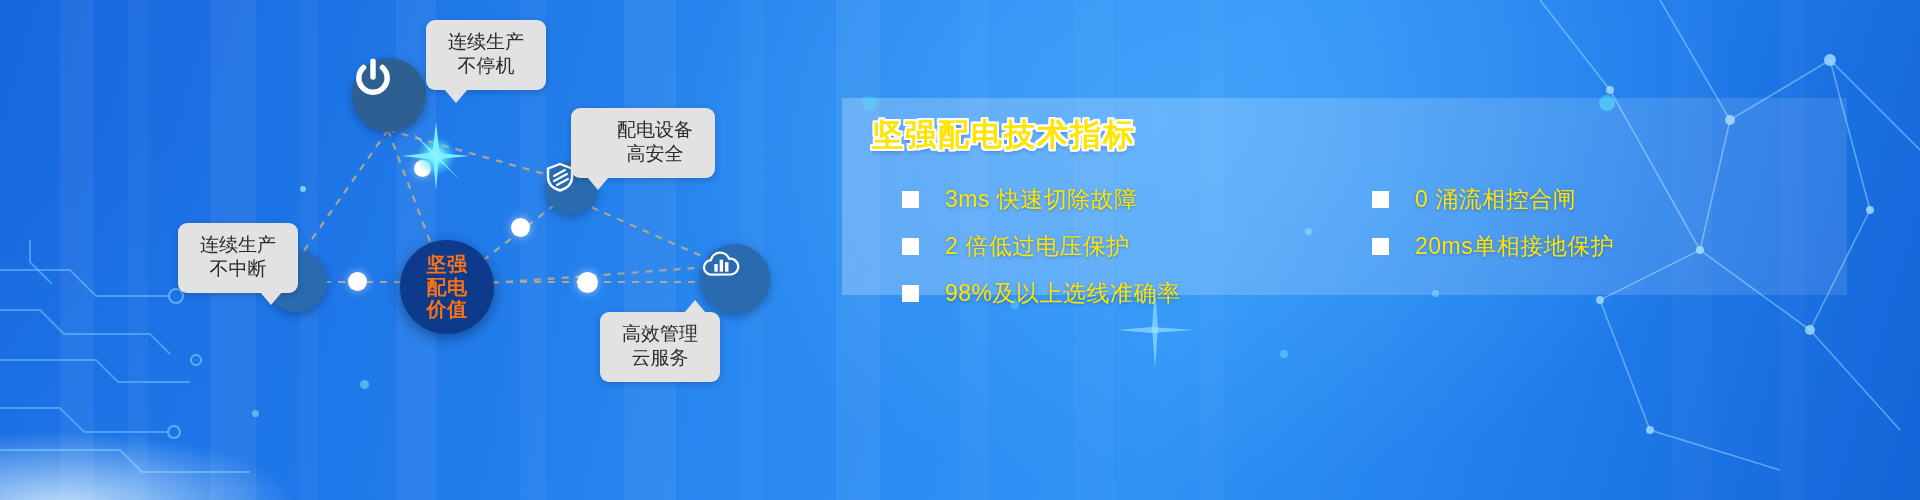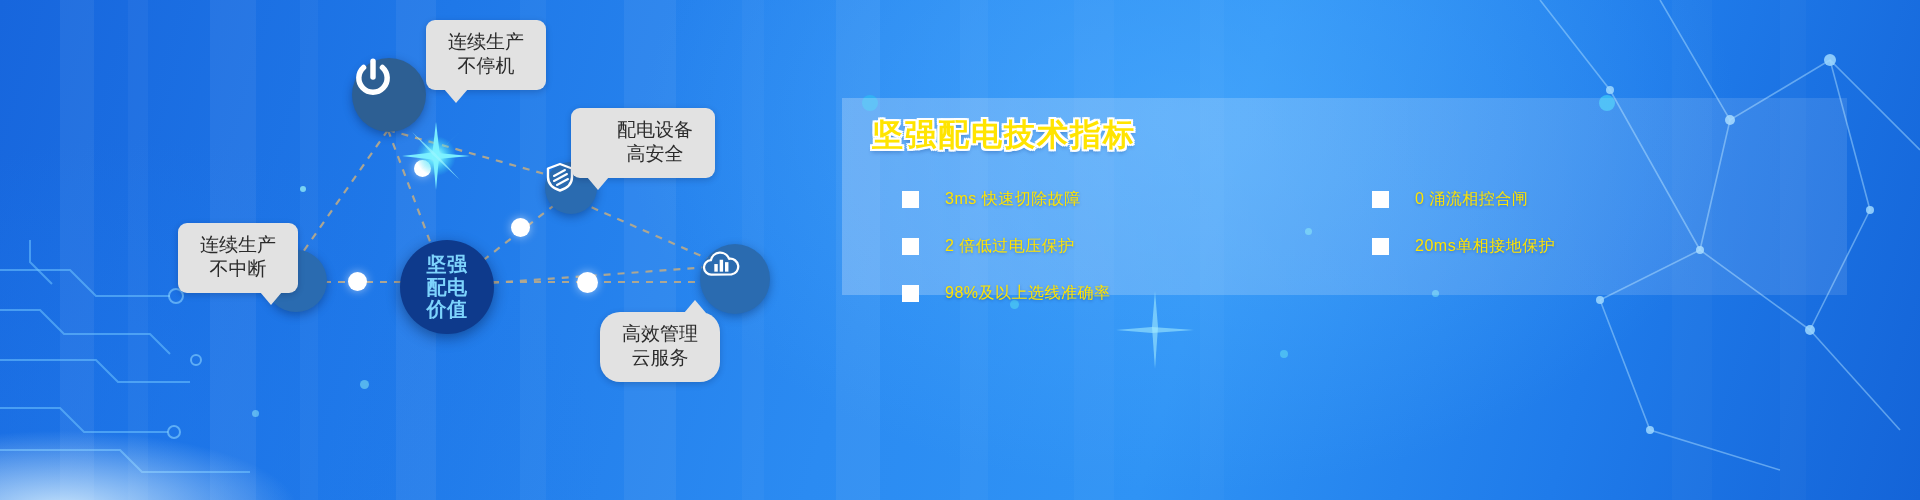--- a/index.html
+++ b/index.html
@@ -29,21 +29,21 @@
   .nodecircle{position:absolute;border-radius:50%;display:flex;align-items:center;justify-content:center;}
 
   .icon-node{background:#2a6bb0;box-shadow:0 3px 10px rgba(0,20,60,.35);}
   .icon-node.dark{background:#2d5f93;}
 
   .center-node{
     background:#0e3a8c;border-radius:50%;
     display:flex;align-items:center;justify-content:center;
     box-shadow:0 4px 14px rgba(2,20,60,.45);
   }
-  .center-label{color:#7dd3fc;font-weight:bold;font-size:20px;line-height:1.12;text-align:center;letter-spacing:.5px;}
+  .center-label{color:#f97316;font-weight:bold;font-size:20px;line-height:1.12;text-align:center;letter-spacing:.5px;}
 
   .white-node{background:#fff;box-shadow:0 0 10px rgba(255,255,255,.55);}
 
   
   .bubble{position:absolute;background:#e2e2e2;border-radius:9px;
     color:#2b2b2b;font-size:19px;line-height:1.28;text-align:center;
     padding:10px 16px 11px;box-shadow:0 2px 6px rgba(0,20,60,.22);}
   .bubble .tail{position:absolute;width:0;height:0;}
 
   
@@ -52,21 +52,21 @@
   #panel-title{position:absolute;left:30px;top:16px;font-size:31px;font-weight:bold;color:#ffe400;
     letter-spacing:2px;
     text-shadow:
       -2px -2px 0 #fff, 2px -2px 0 #fff, -2px 2px 0 #fff, 2px 2px 0 #fff,
       -2px 0 0 #fff, 2px 0 0 #fff, 0 -2px 0 #fff, 0 2px 0 #fff,
       0 3px 4px rgba(0,40,120,.45);}
   .spec-grid{position:absolute;left:60px;top:78px;width:930px;
     display:grid;grid-template-columns:370px 370px;grid-auto-rows:47px;column-gap:100px;}
   .spec-item{display:flex;align-items:center;}
   .spec-bullet{width:17px;height:17px;background:#fff;flex:0 0 auto;margin-right:26px;}
-  .spec-text{color:#ffe400;font-size:16px;letter-spacing:.5px;white-space:nowrap;
+  .spec-text{color:#ffe400;font-size:23px;letter-spacing:.5px;white-space:nowrap;
     text-shadow:0 1px 3px rgba(0,35,110,.35);}
 
   
   .bottomwash{position:absolute;left:0;bottom:0;width:1920px;height:120px;pointer-events:none;
     background:radial-gradient(ellipse 600px 130px at 120px 500px, rgba(190,230,255,.55) 0%, rgba(190,230,255,0) 70%);}
   .leftwash{position:absolute;left:0;bottom:0;width:420px;height:180px;pointer-events:none;
     background:radial-gradient(ellipse 330px 110px at 60px 190px, rgba(225,245,255,.85) 0%, rgba(225,245,255,0) 72%);}
 </style>
 </head>
 <body>
@@ -224,21 +224,21 @@
       <div>高安全</div>
       <div class="tail" style="left:16px;bottom:-12px;border-left:11px solid transparent;border-right:11px solid transparent;border-top:13px solid #e2e2e2;"></div>
     </div>
 
     <div class="bubble" style="left:178px;top:178px;width:88px;margin-top:45px;">
       <div>连续生产</div>
       <div>不中断</div>
       <div class="tail" style="right:16px;bottom:-12px;border-left:11px solid transparent;border-right:11px solid transparent;border-top:13px solid #e2e2e2;"></div>
     </div>
 
-    <div class="bubble" style="left:600px;top:312px;width:88px;border-radius:20px;">
+    <div class="bubble" style="left:600px;top:312px;width:88px;">
       <div>高效管理</div>
       <div>云服务</div>
       <div class="tail" style="right:14px;top:-12px;border-left:11px solid transparent;border-right:11px solid transparent;border-bottom:13px solid #e2e2e2;"></div>
     </div>
   </div>
 
   <div id="panel">
     <div id="panel-title">坚强配电技术指标</div>
 
     <div class="spec-grid">

